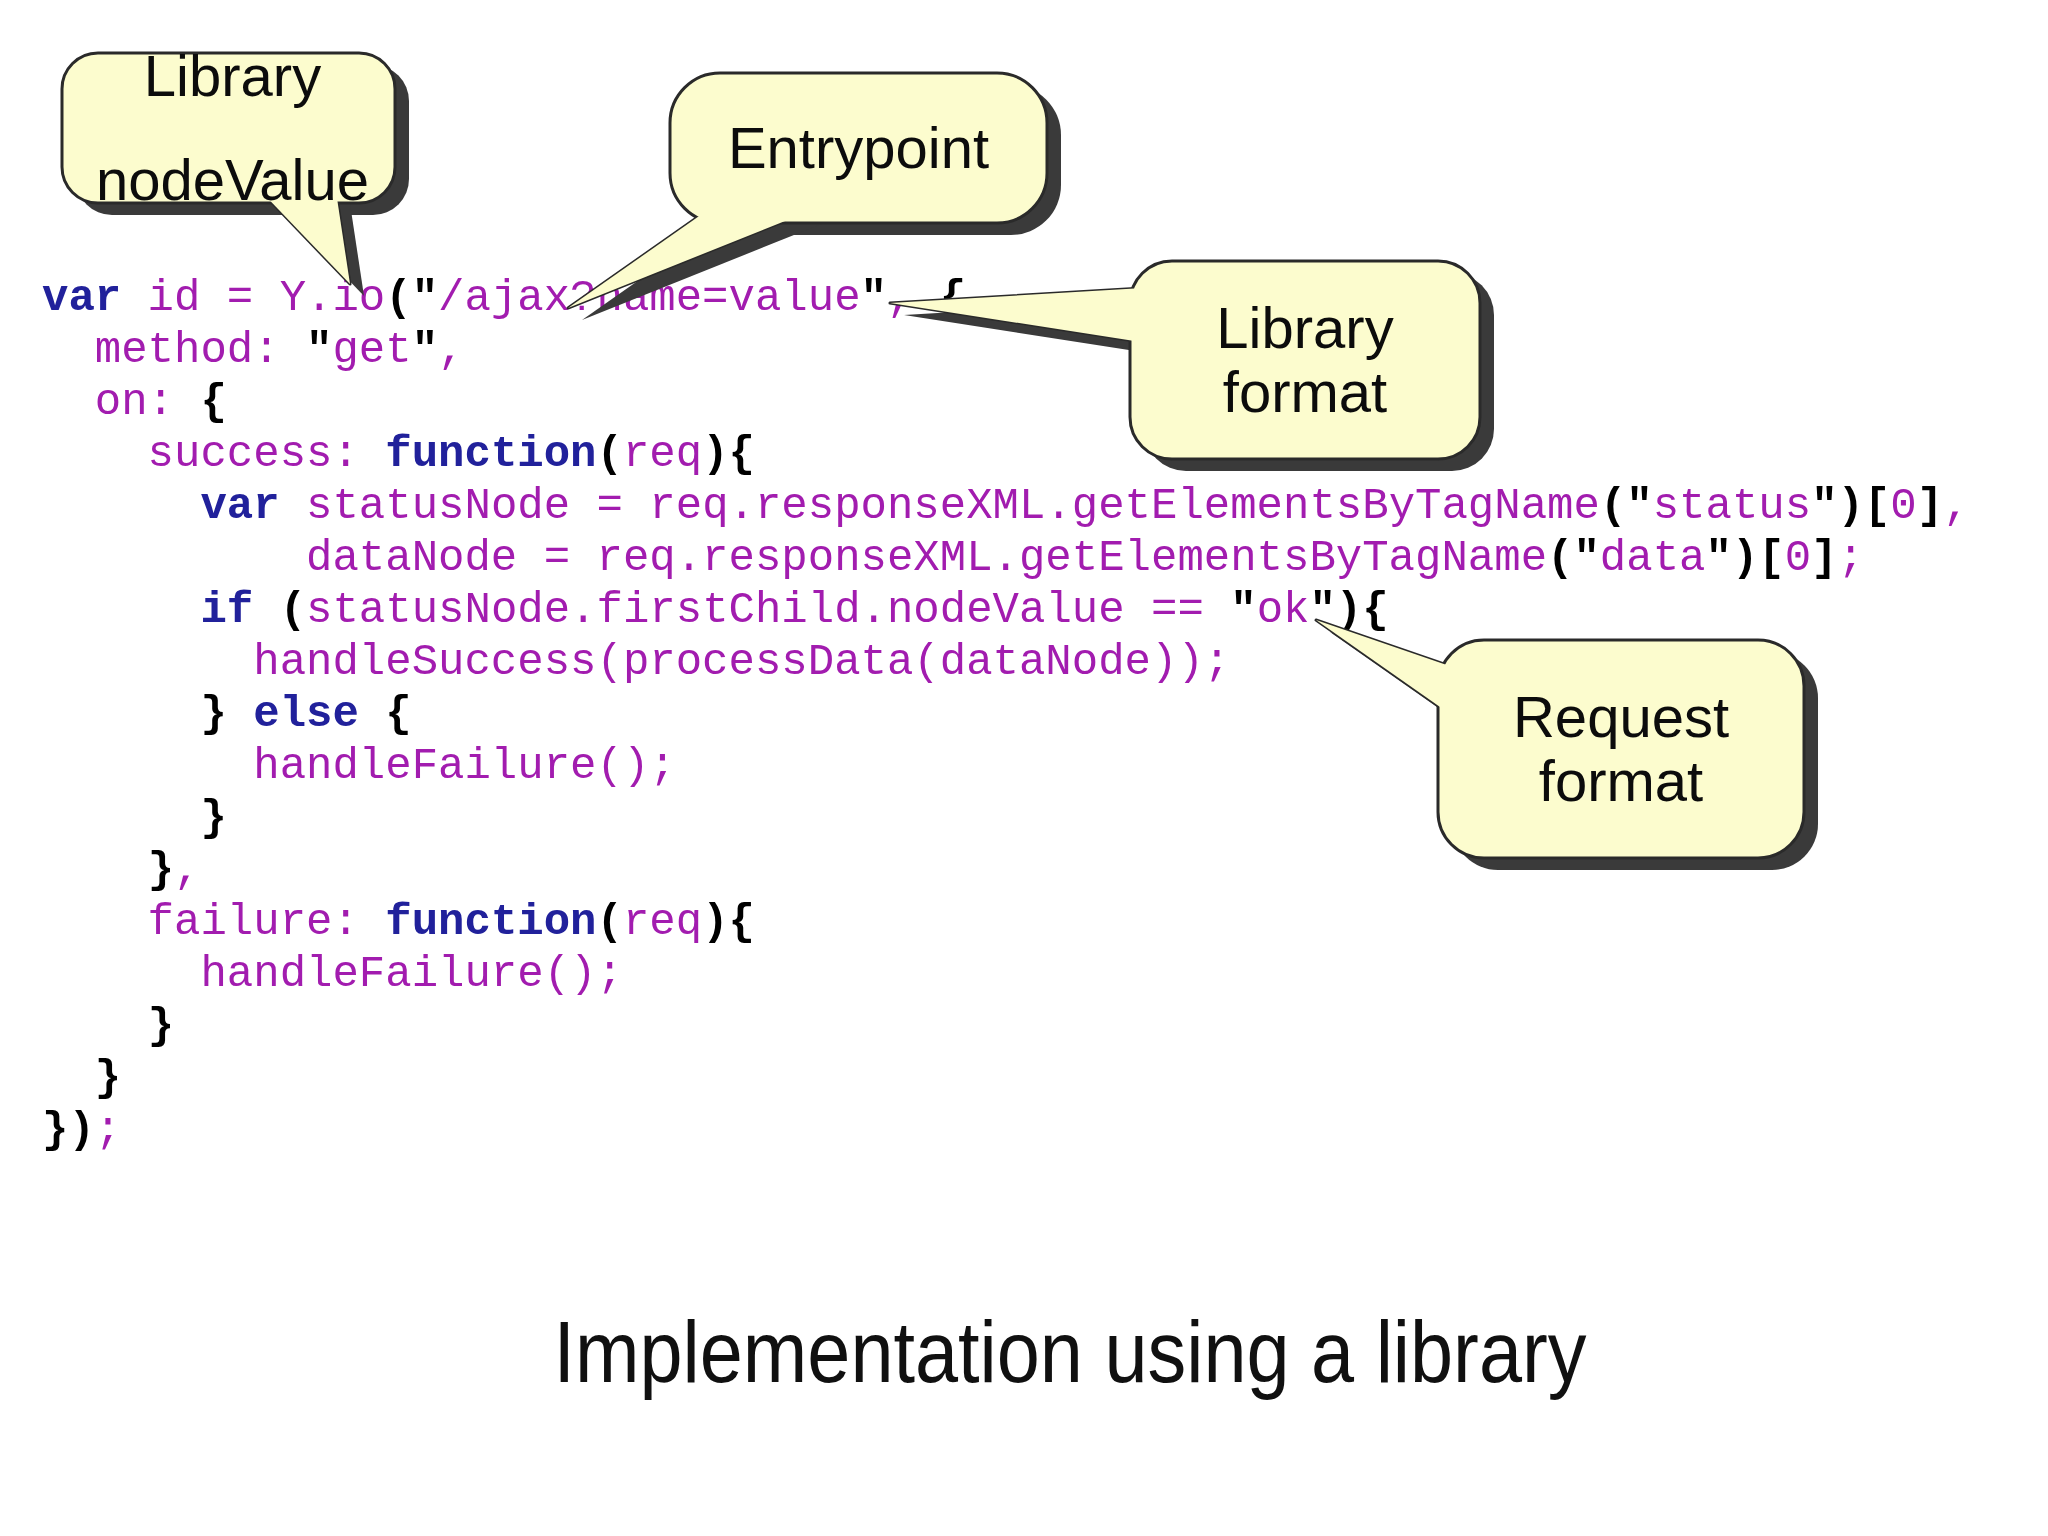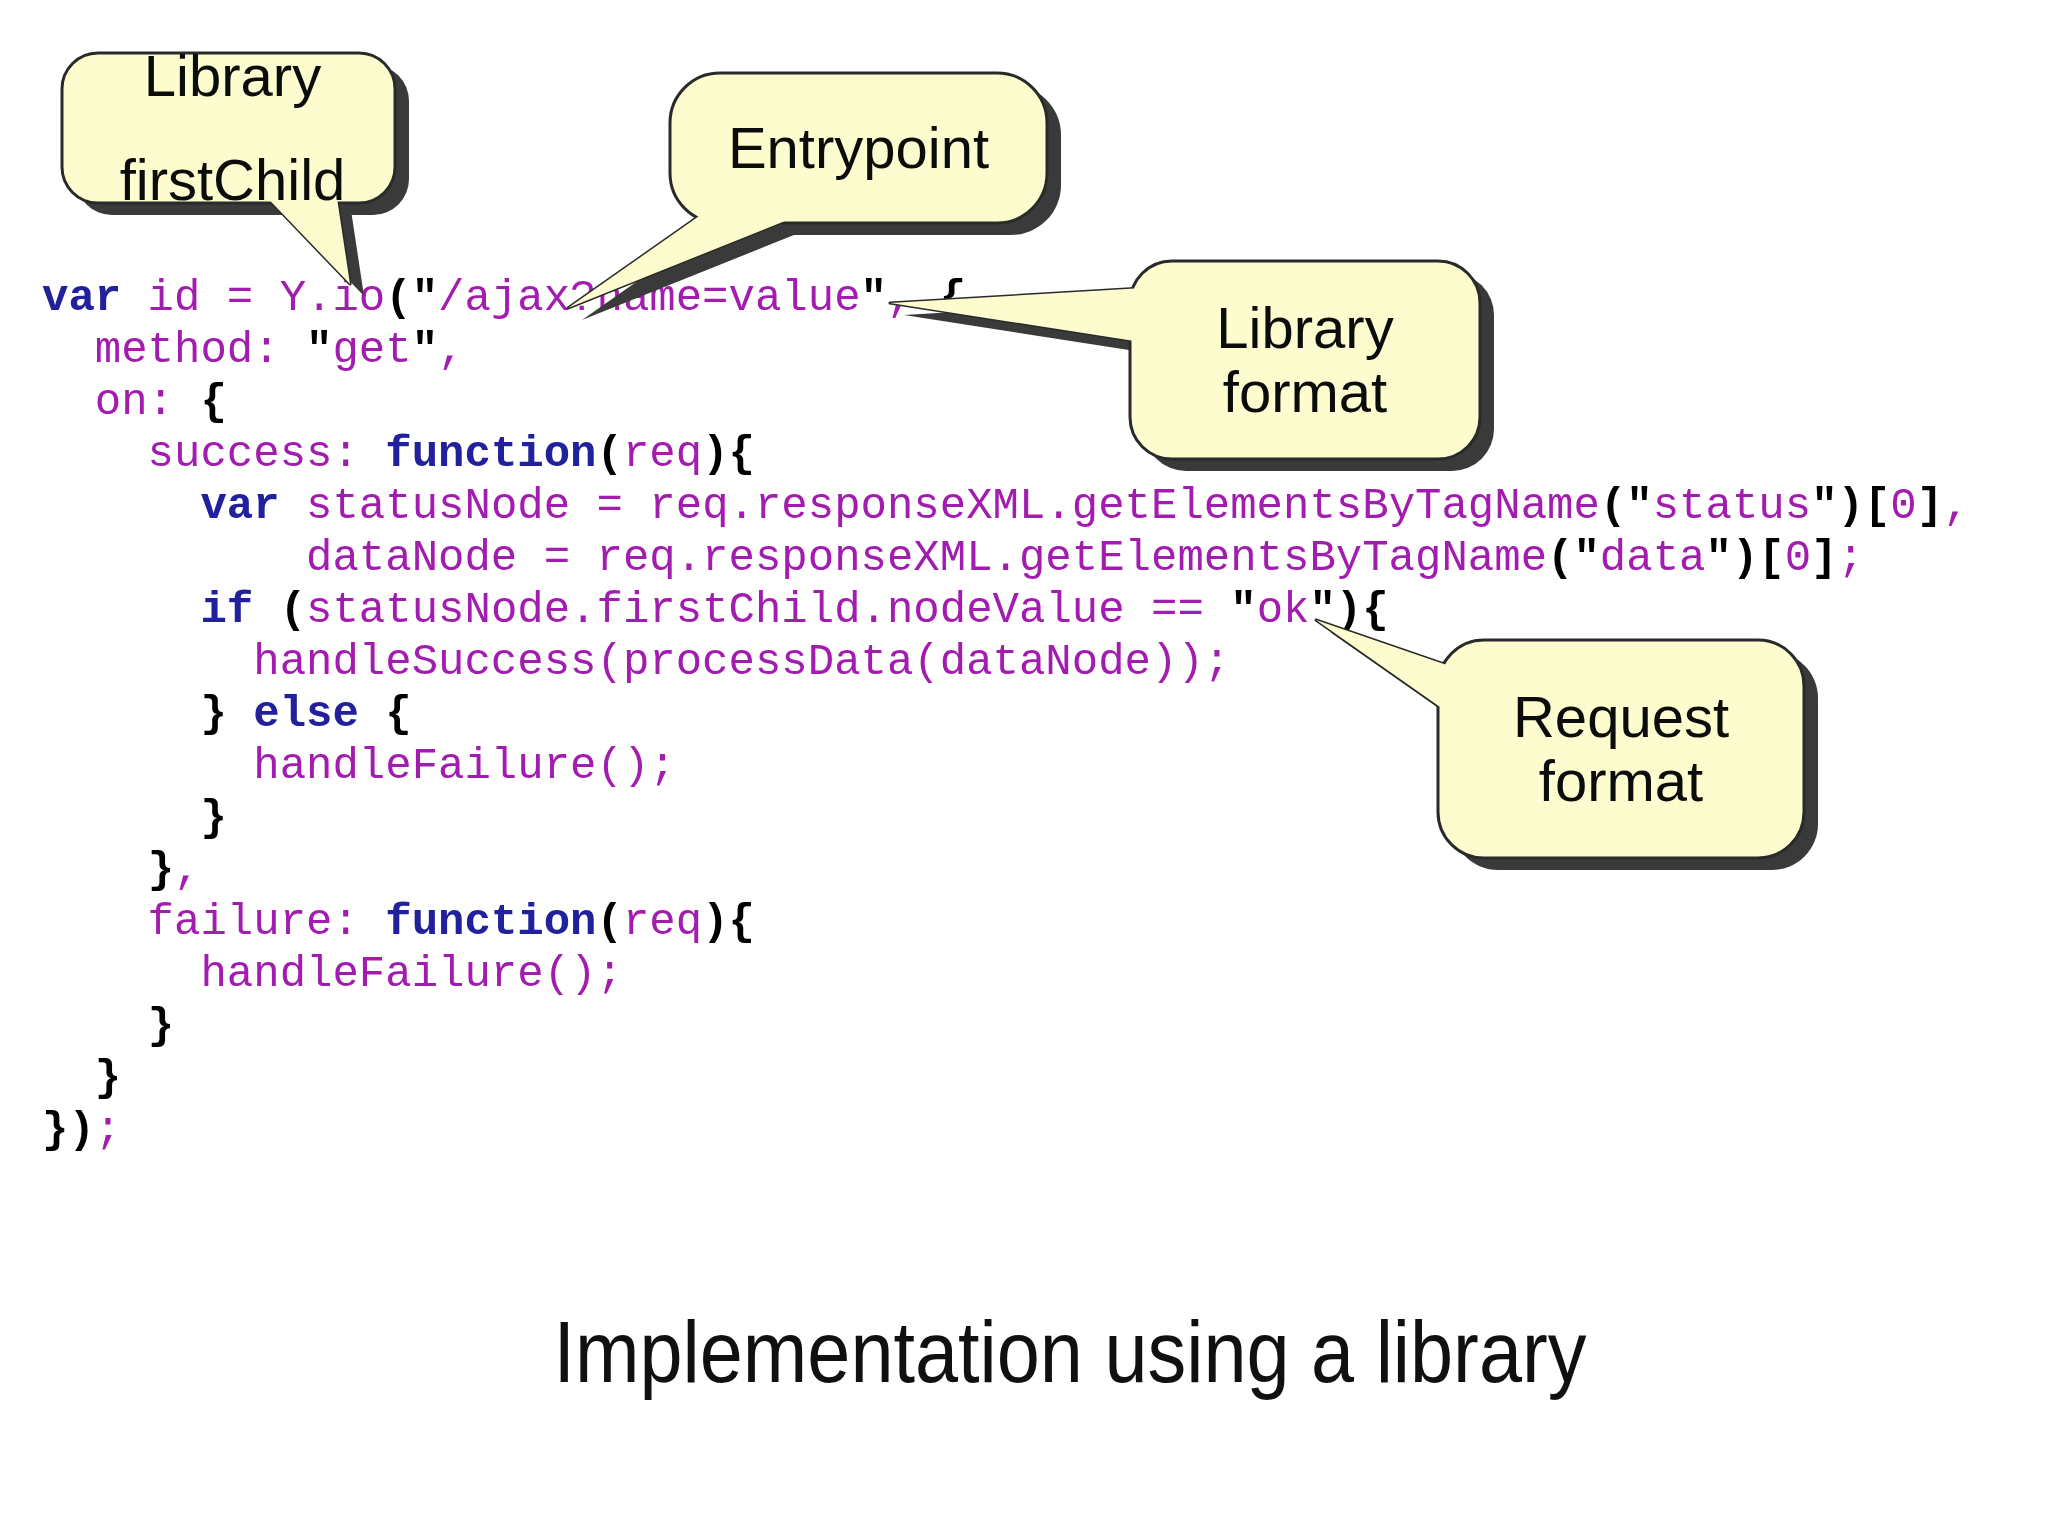--- a/index.html
+++ b/index.html
@@ -95,21 +95,21 @@
         <polygon points="1470,673 1470,728 1316,620"></polygon>
       </g>
       <polygon class="co-tail" points="1470,673 1470,728 1316,620"></polygon>
       <rect class="co-box" x="1438" y="640" width="366" height="218" rx="46"></rect>
       <polygon class="co-fillonly" points="1470,673 1470,728 1316,620"></polygon>
     </g>
   </svg>
 
   <div class="co-label" style="left:66px; top:53px; width:333px; height:150px;gap:40px;">
     <div>Library</div>
-    <div>firstChild</div>
+    <div>nodeValue</div>
   </div>
 
   <div class="co-label" style="left:670px; top:73px; width:377px; height:150px;justify-content:center;">
     <div>Entrypoint</div>
   </div>
 
   <div class="co-label" style="left:1130px; top:261px; width:350px; height:198px;">
     <div>Library</div>
     <div>format</div>
   </div>

